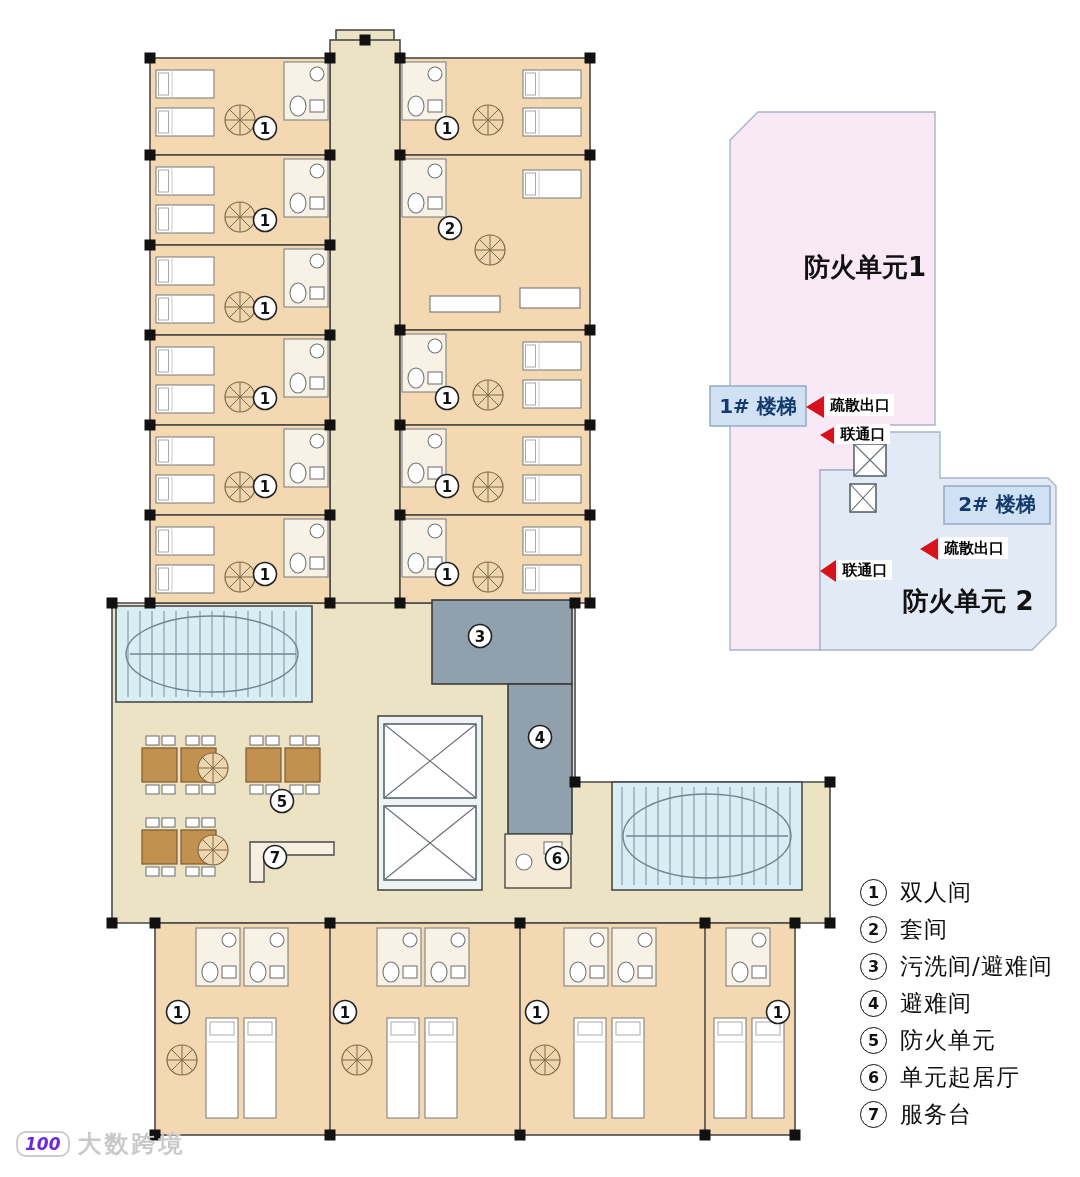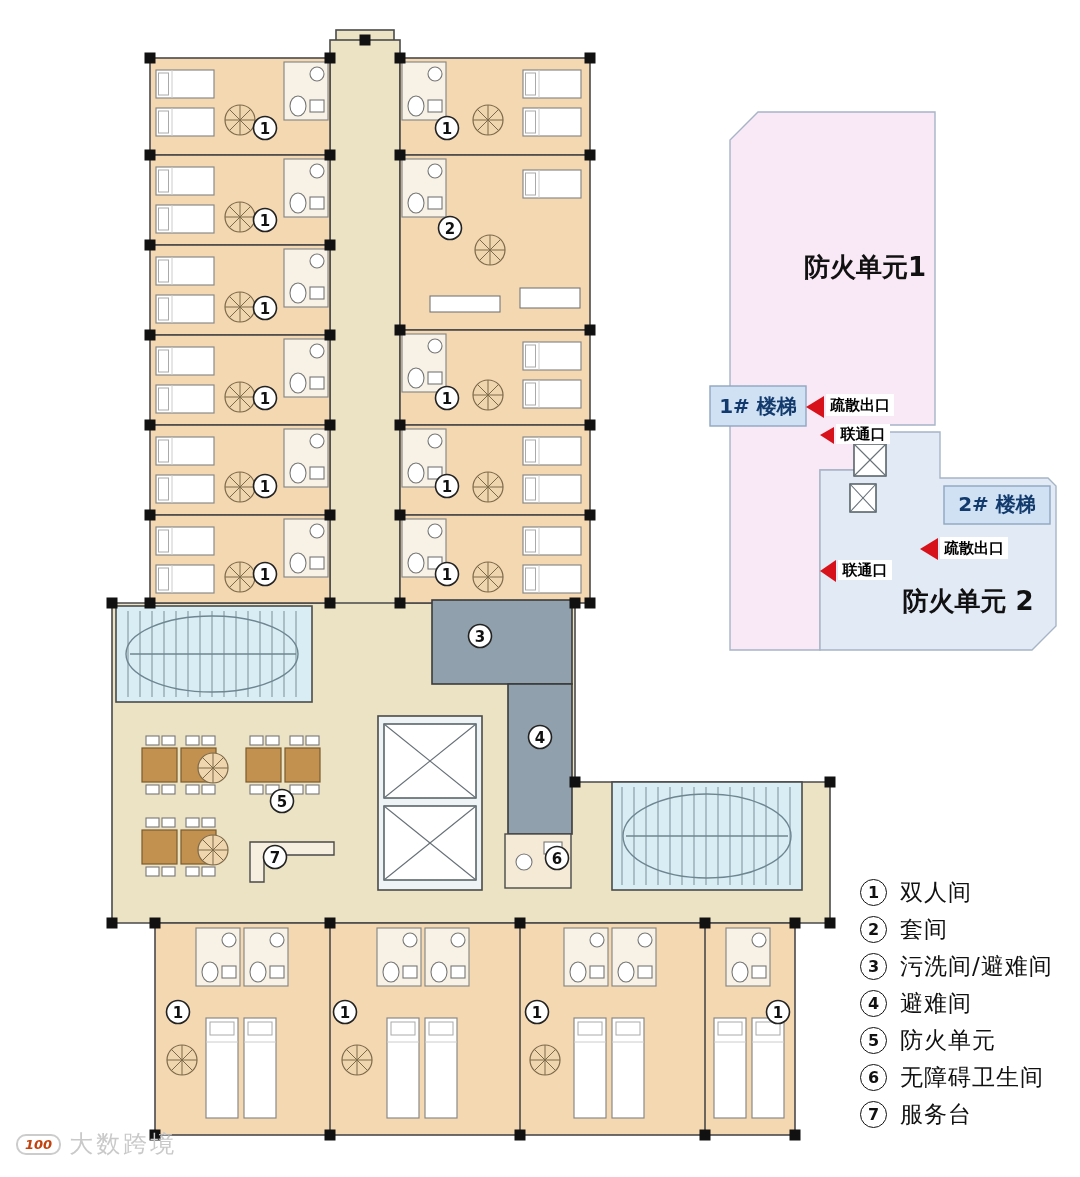--- a/index.html
+++ b/index.html
@@ -40,23 +40,23 @@
   .legend{position:absolute;left:860px;top:874px;z-index:5;}
   .legend-row{display:flex;align-items:center;height:37px;color:#111;}
   .lnum{display:inline-flex;width:25px;height:25px;border:1.7px solid #111;border-radius:50%;
         align-items:center;justify-content:center;font-size:16px;font-weight:bold;
         margin-right:13px;flex:0 0 auto;}
   .llabel{font-size:23px;letter-spacing:1px;white-space:nowrap;}
 
   
   .watermark{position:absolute;left:16px;top:1128px;display:flex;align-items:center;gap:8px;
              color:#c9c9c9;z-index:5;}
-  .wlogo{font-size:13px;font-weight:bold;font-style:italic;border:2px solid #cccccc;
-         border-radius:10px;padding:1px 7px;color:#c2410c;}
-  .wtext{font-size:24px;font-weight:normal;letter-spacing:3px;}
+  .wlogo{font-size:17px;font-weight:bold;font-style:italic;border:2px solid #cccccc;
+         border-radius:10px;padding:1px 7px;color:#6d28d9;}
+  .wtext{font-size:24px;font-weight:bold;letter-spacing:3px;}
 </style>
 </head>
 <body>
 
 <div class="canvas">
 
 <svg width="1080" height="1177" viewBox="0 0 1080 1177">
 
   <defs>
     <g id="bed-h">
@@ -418,21 +418,21 @@
   <div class="legend-row">
     <span class="lnum">4</span>
     <span class="llabel">避难间</span>
   </div>
   <div class="legend-row">
     <span class="lnum">5</span>
     <span class="llabel">防火单元</span>
   </div>
   <div class="legend-row">
     <span class="lnum">6</span>
-    <span class="llabel">无障碍卫生间</span>
+    <span class="llabel">单元起居厅</span>
   </div>
   <div class="legend-row">
     <span class="lnum">7</span>
     <span class="llabel">服务台</span>
   </div>
 </div>
 
 <div class="watermark">
   <span class="wlogo">100</span>
   <span class="wtext">大数跨境</span>

